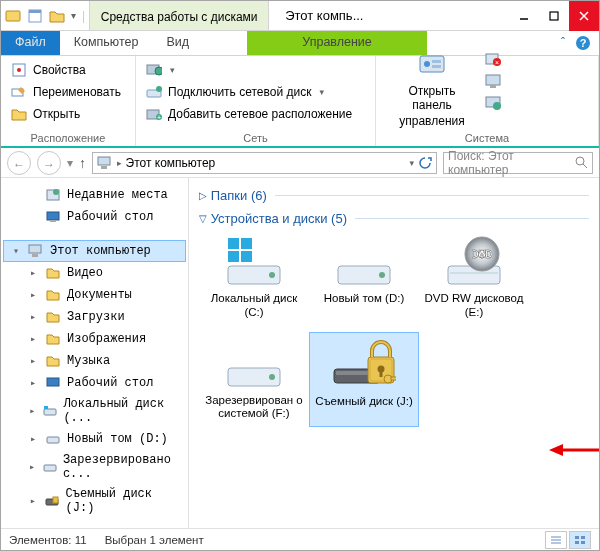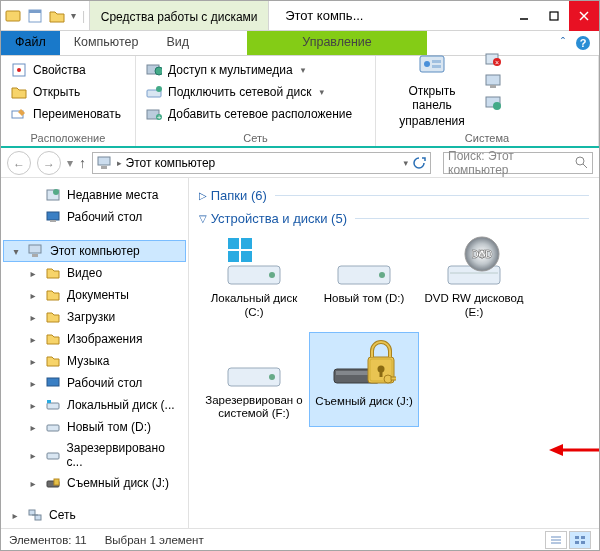--- a/index.html
+++ b/index.html
@@ -46,42 +46,42 @@
     padding-left: 8px;
     font-size: 13px;
     margin-left: 8px;
   }
   .win-controls { display:flex; }
   .win-btn { width: 30px; height: 30px; display:flex; align-items:center; justify-content:center; }
   .win-close { background:#e81123; color:#fff; }
   
   .tabs { display:flex; height:25px; background:#fff; border-bottom:1px solid #d4d4d4; }
   .tab { padding:4px 14px; font-size:12.5px; color:#444; }
-  .tab.file { background:#1979ca; color:#000000; }
+  .tab.file { background:#1979ca; color:#e5e5e5; }
   .tab.manage { background:#84cc16; }
   .tabs .right-tools { margin-left:auto; display:flex; align-items:center; gap:10px; padding-right:8px; }
   
   .ribbon { display:flex; height:92px; background:#fff; border-bottom:2px solid #14b8a6; }
   .rgroup { border-right:1px solid #e1e1e1; display:flex; flex-direction:column; padding:4px 6px 2px 6px; }
   .rgroup .body { flex:1; display:flex; gap:2px; flex-direction:column; }
   .rgroup .label { text-align:center; color:#666; font-size:11px; padding-top:2px; }
   .ritem { display:flex; align-items:center; gap:6px; padding:2px 4px; white-space:nowrap; }
   .ritem .ic { width:16px; height:16px; display:flex; align-items:center; justify-content:center; }
   .bigitem { display:flex; flex-direction:column; align-items:center; justify-content:center; text-align:center; padding:2px 8px; gap:2px; width:100px; }
   .bigitem .ic { width:32px; height:32px; }
   .rcol { display:flex; flex-direction:column; gap:4px; }
   
   .addrrow { display:flex; align-items:center; height:30px; gap:6px; padding:0 6px; border-bottom:1px solid #e1e1e1; }
   .navbtn { width:24px; height:24px; border:1px solid #c8c8c8; border-radius:12px; display:flex; align-items:center; justify-content:center; color:#888; }
   .addrbox { flex:1; height:22px; border:1px solid #b5b5b5; display:flex; align-items:center; padding:0 4px; gap:4px; }
-  .searchbox { width:150px; height:22px; border:1px solid #b5b5b5; display:flex; align-items:center; padding:5px 4px; color:#888; gap:4px;margin-left:6px;}
+  .searchbox { width:150px; height:22px; border:1px solid #b5b5b5; display:flex; align-items:center; padding:5px 4px; color:#888; gap:4px;}
   
   .main { display:flex; height:350px; }
   .navpane { width:188px; border-right:1px solid #e1e1e1; overflow:auto; padding:6px 2px; }
-  .navitem { display:flex; align-items:center; gap:6px; padding:3px 4px; font-size:12px; }
+  .navitem { display:flex; align-items:center; gap:6px; padding:3px 4px; font-size:12px;font-family:Liberation Mono, monospace; }
   .navitem.indent1 { padding-left: 24px; }
   .navitem.sel { background:#cde8ff; border:1px solid #7abdff; padding-top:2px; padding-bottom:2px; }
   .navitem .ic { width:16px; height:16px; display:flex; align-items:center; justify-content:center; }
   .expander { width:12px; color:#666; font-size:10px; text-align:center; }
   .content { flex:1; padding:6px 10px; overflow:auto; position:relative; }
   .groupheader { color:#1a5aa8; font-size:13px; padding:4px 0; display:flex; align-items:center; gap:4px;}
   .groupheader .line { flex:1; height:1px; background:#d0e0f0; margin-left:4px; }
   .icons-grid { display:flex; flex-wrap:wrap; gap:6px 0; }
   .drive { width:110px; display:flex; flex-direction:column; align-items:center; text-align:center; padding:6px 4px; font-size:11.5px; line-height:1.2; }
   .drive.sel { background:#cde8ff; border:1px solid #7abdff; }
@@ -170,47 +170,46 @@
             <svg width="16" height="16">
               <rect x="2" y="2" width="12" height="12" fill="#fff" stroke="#6a8fc1"></rect>
               <circle cx="8" cy="8" r="2" fill="#d22"></circle>
             </svg>
           </span>
           <span>Свойства</span>
         </div>
       <div class="ritem">
           <span class="ic">
             <svg width="16" height="14">
-              <path d="M1 3 h5 l2 2 h7 v8 h-14 z" fill="#f7d46a" stroke="#b88a1f"></path>
-            </svg>
-          </span>
-          <span>Открыть</span>
+              <rect x="1" y="4" width="11" height="7" fill="#fff" stroke="#6a8fc1"></rect>
+              <path d="M10 2 l4 4 -3 3 -4-4 z" fill="#e6a54a"></path>
+            </svg>
+          </span>
+          <span>Переименовать</span>
         </div>
       <div class="ritem">
           <span class="ic">
             <svg width="16" height="14">
-              <rect x="1" y="4" width="11" height="7" fill="#fff" stroke="#6a8fc1"></rect>
-              <path d="M10 2 l4 4 -3 3 -4-4 z" fill="#e6a54a"></path>
-            </svg>
-          </span>
-          <span>Переименовать</span>
+              <path d="M1 3 h5 l2 2 h7 v8 h-14 z" fill="#f7d46a" stroke="#b88a1f"></path>
+            </svg>
+          </span>
+          <span>Открыть</span>
         </div>
     </div>
     <div class="label">Расположение</div>
   </div>
   <div class="rgroup" style="width:240px;">
     <div class="body">
       <div class="ritem">
           <span class="ic">
             <svg width="18" height="16">
               <rect x="1" y="3" width="12" height="9" fill="#bcd" stroke="#789"></rect>
               <circle cx="13" cy="9" r="4" fill="#4a8" stroke="#276"></circle>
             </svg>
           </span>
-          <span>Доступ к мультимедиа</span>
           <span style="color:#666;font-size:9px;margin-left:2px;">▾</span>
         </div>
       <div class="ritem">
           <span class="ic">
             <svg width="18" height="14">
               <rect x="1" y="5" width="14" height="7" rx="1" fill="#d9e6f2" stroke="#7a9ecb"></rect>
               <circle cx="13" cy="4" r="3" fill="#4a8"></circle>
             </svg>
           </span>
           <span>Подключить сетевой диск</span>

